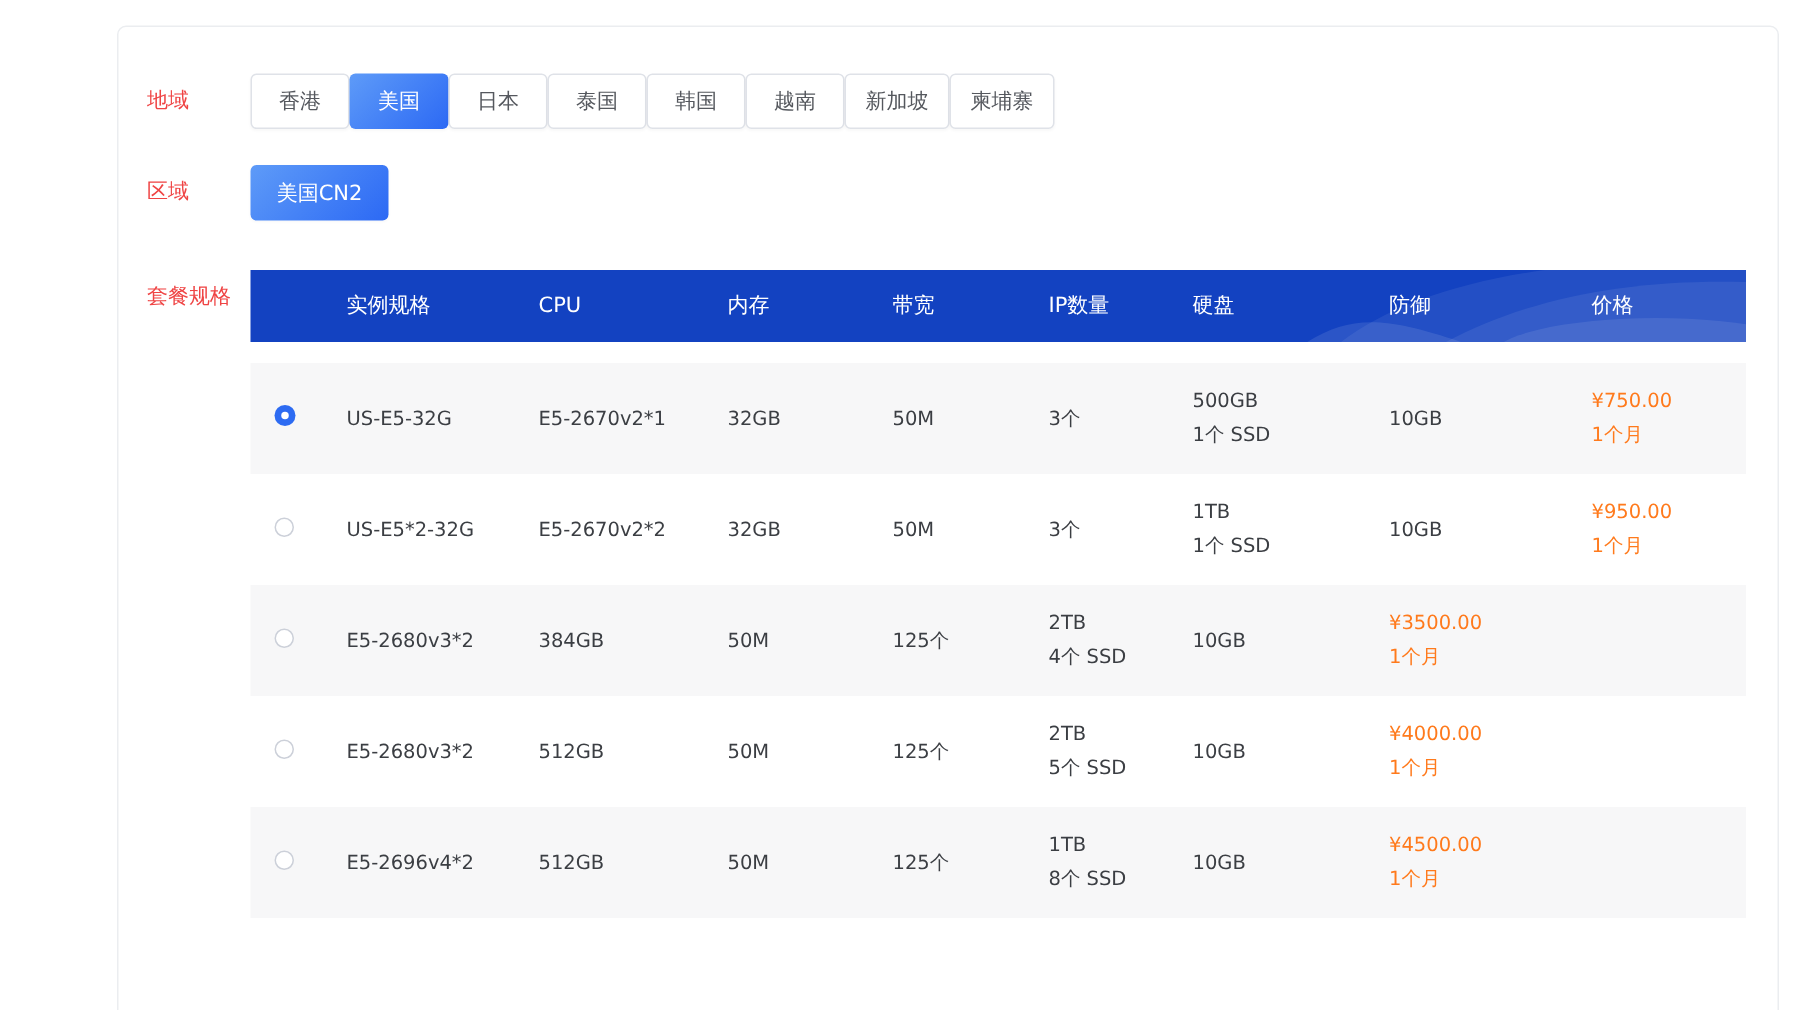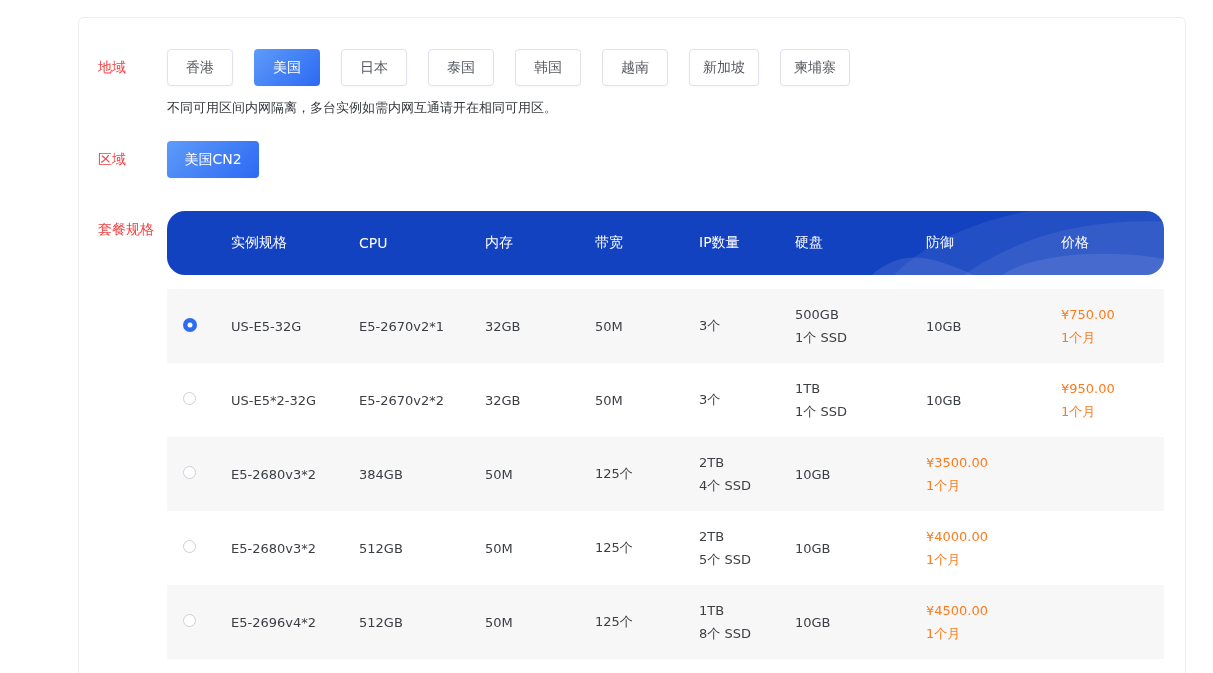--- a/index.html
+++ b/index.html
@@ -13,21 +13,21 @@
   }
 
   .form-row { display: flex; align-items: flex-start; }
   .form-label {
     width: 69px; flex: 0 0 69px; font-size: 14px; color: #ef4444;
     line-height: 37px;
   }
   .form-content { flex: 1; }
 
   
-  .opt-group { display: flex; gap: 21px; }
+  .opt-group { display: flex; }
   .opt-btn {
     min-width: 66px; height: 37px; padding: 0 13px;
     background: #fff; border: 1px solid #dfe2e8; border-radius: 4px;
     font-size: 14px; color: #55585e; cursor: pointer;
     font-family: inherit; box-shadow: 0 1px 2px rgba(0,0,0,0.03);
   }
   .opt-btn.selected {
     background: linear-gradient(135deg, #5e9bf8 0%, #2c69f4 100%);
     border: none; color: #fff;
   }
@@ -39,22 +39,22 @@
   .row-zone { margin-bottom: 33px; justify-content: flex-end; }
 
   
   .plan-table { width: 997px; }
   .tgrid {
     display: grid;
     grid-template-columns: 64px 128px 126px 110px 104px 96px 131px 135px 1fr;
     align-items: center;
   }
   .table-header {
-    position: relative; height: 64px; background: #1342c1; color: #fff;
-    font-size: 14px; overflow: hidden; border-radius: 18px;
+    position: relative; height: 48px; background: #1342c1; color: #fff;
+    font-size: 14px; overflow: hidden;
   }
   .table-header .th { position: relative; z-index: 2; }
   .header-waves { position: absolute; right: 0; top: 0; height: 100%; width: 310px; z-index: 1; }
 
   .table-body { margin-top: 14px; }
   .trow { min-height: 74px; padding: 14px 0; font-size: 13px; color: #3b3e43; cursor: pointer; }
   .trow.alt { background: #f7f7f8; }
 
   .col-radio { justify-self: start; margin-left: 16px; }
   .radio {
@@ -82,21 +82,20 @@
       <div class="opt-group" id="region-options">
           <button class="opt-btn">香港</button>
           <button class="opt-btn selected">美国</button>
           <button class="opt-btn">日本</button>
           <button class="opt-btn">泰国</button>
           <button class="opt-btn">韩国</button>
           <button class="opt-btn">越南</button>
           <button class="opt-btn">新加坡</button>
           <button class="opt-btn">柬埔寨</button>
         </div>
-      <div class="note">不同可用区间内网隔离，多台实例如需内网互通请开在相同可用区。</div>
     </div>
   </div>
 
   <div class="form-row row-zone">
     <div class="form-label">区域</div>
     <div class="form-content">
       <div class="opt-group" id="zone-options">
           <button class="opt-btn zone selected">美国CN2</button>
         </div>
     </div>

